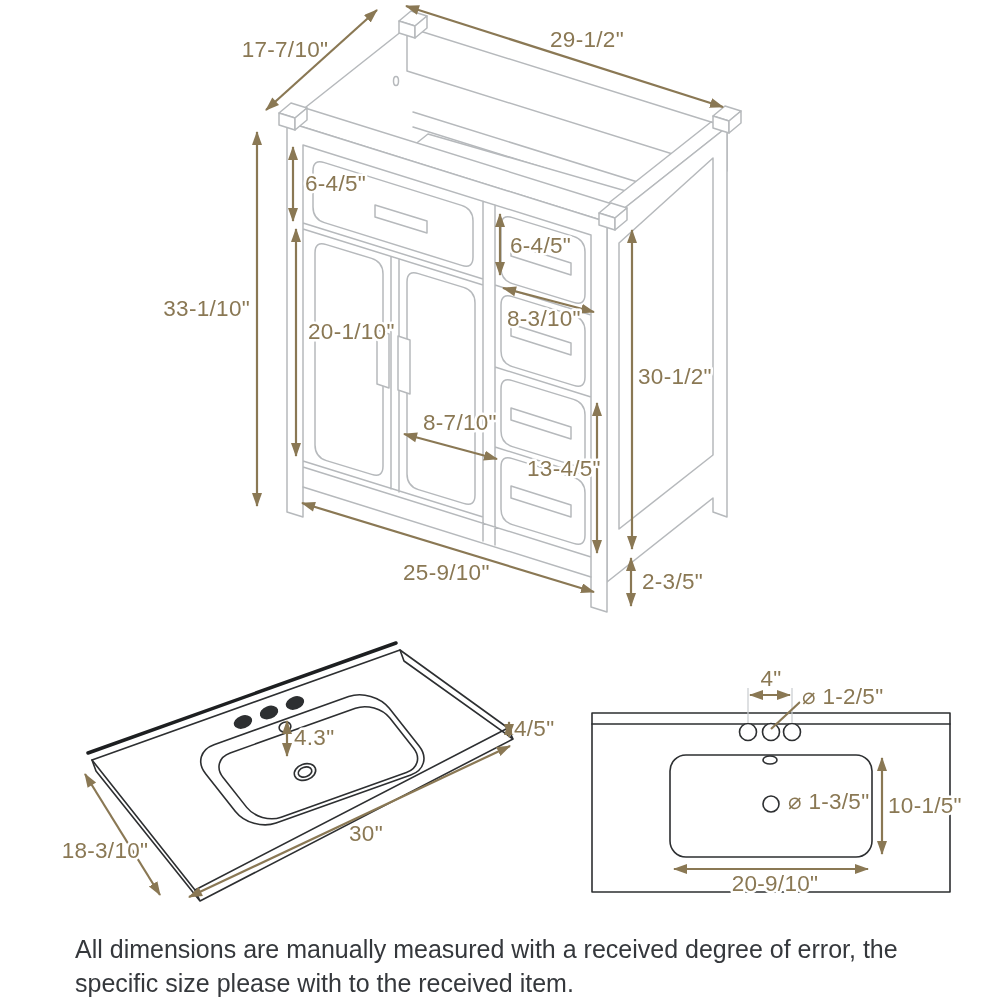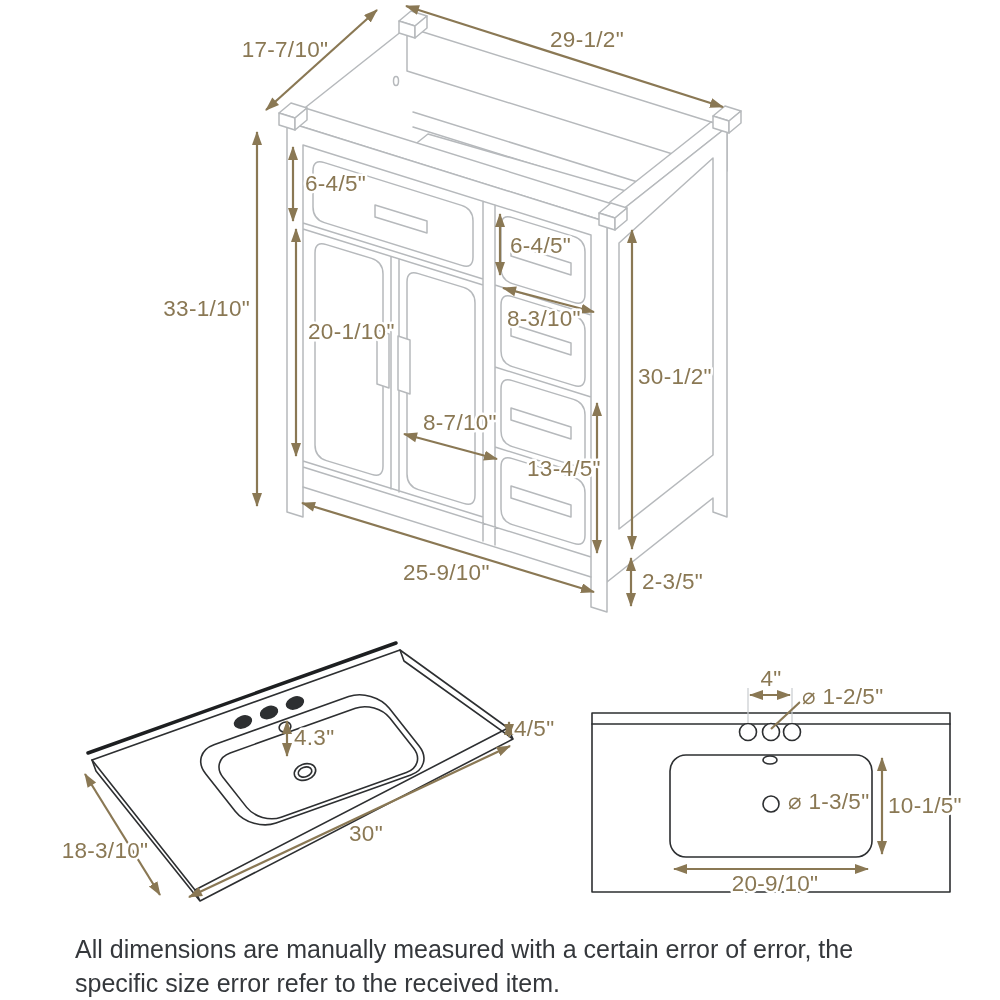--- a/index.html
+++ b/index.html
@@ -173,16 +173,16 @@
     <text class="dt" x="514" y="736">4/5"</text>
     <text class="dt" x="771" y="686" text-anchor="middle">4"</text>
     <text class="dt" x="802" y="704">⌀ 1-2/5"</text>
     <text class="dt" x="788" y="809">⌀ 1-3/5"</text>
     <text class="dt" x="888" y="813">10-1/5"</text>
     <text class="dt" x="775" y="891" text-anchor="middle">20-9/10"</text>
   </g>
 </svg>
 
   <div class="note">
-    <div>All dimensions are manually measured with a certain error of error, the</div>
-    <div>specific size error refer to the received item.</div>
+    <div>All dimensions are manually measured with a received degree of error, the</div>
+    <div>specific size please with to the received item.</div>
   </div>
 </div>
 
 </body></html>

